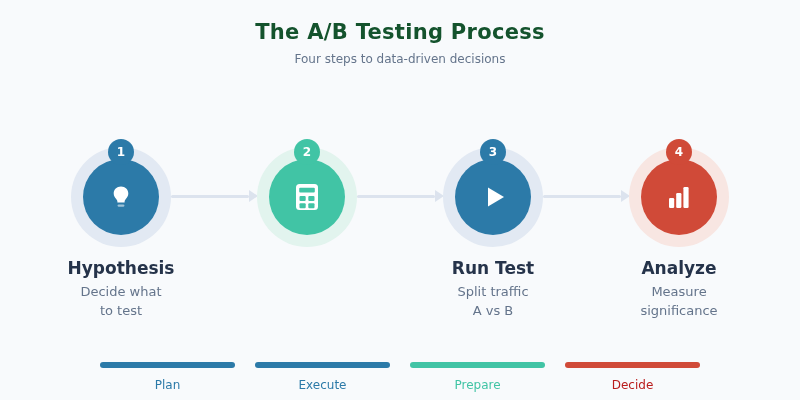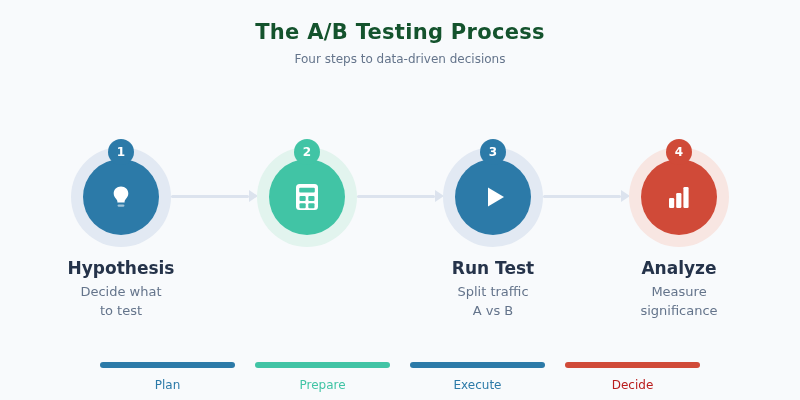--- a/index.html
+++ b/index.html
@@ -159,26 +159,26 @@
     </div>
 
   </div>
 
   <div class="phases">
     <div class="phase">
       <div class="seg" style="background-color: rgb(44, 122, 168);"></div>
       <div class="phase-label" style="color: rgb(44, 122, 168);">Plan</div>
     </div>
     <div class="phase">
+      <div class="seg" style="background-color: rgb(44, 122, 168);"></div>
+      <div class="phase-label" style="color: rgb(44, 122, 168);">Execute</div>
+    </div>
+    <div class="phase">
       <div class="seg" style="background-color: rgb(65, 196, 165);"></div>
       <div class="phase-label" style="color: rgb(65, 196, 165);">Prepare</div>
-    </div>
-    <div class="phase">
-      <div class="seg" style="background-color: rgb(44, 122, 168);"></div>
-      <div class="phase-label" style="color: rgb(44, 122, 168);">Execute</div>
     </div>
     <div class="phase">
       <div class="seg" style="background-color: rgb(208, 74, 56);"></div>
       <div class="phase-label" style="color: #b91c1c;">Decide</div>
     </div>
   </div>
 
 </div>
 
 </body></html>

